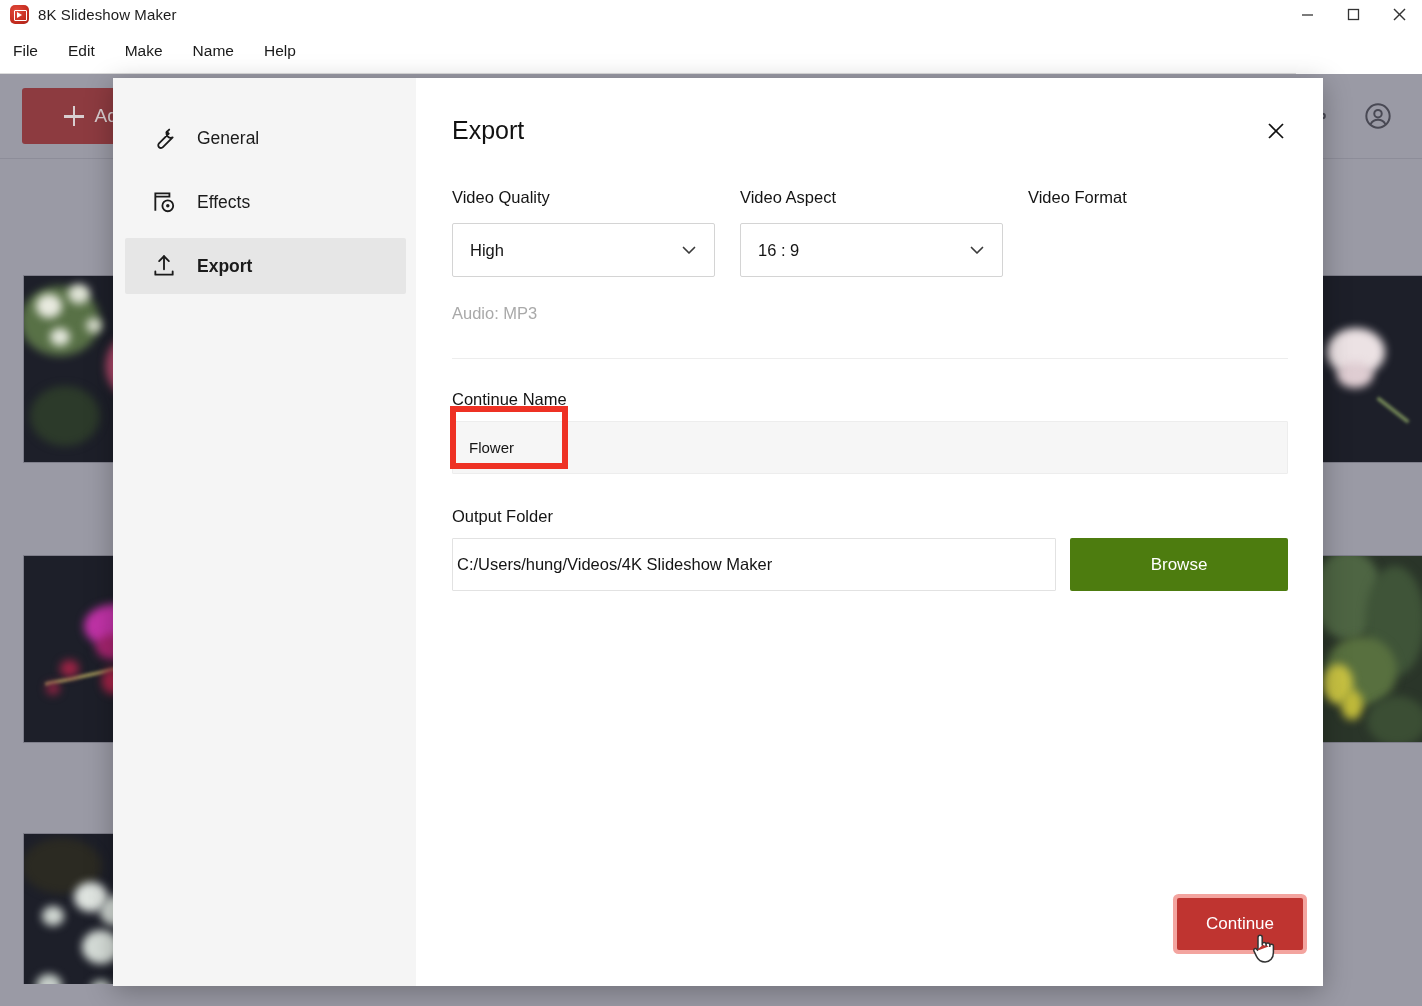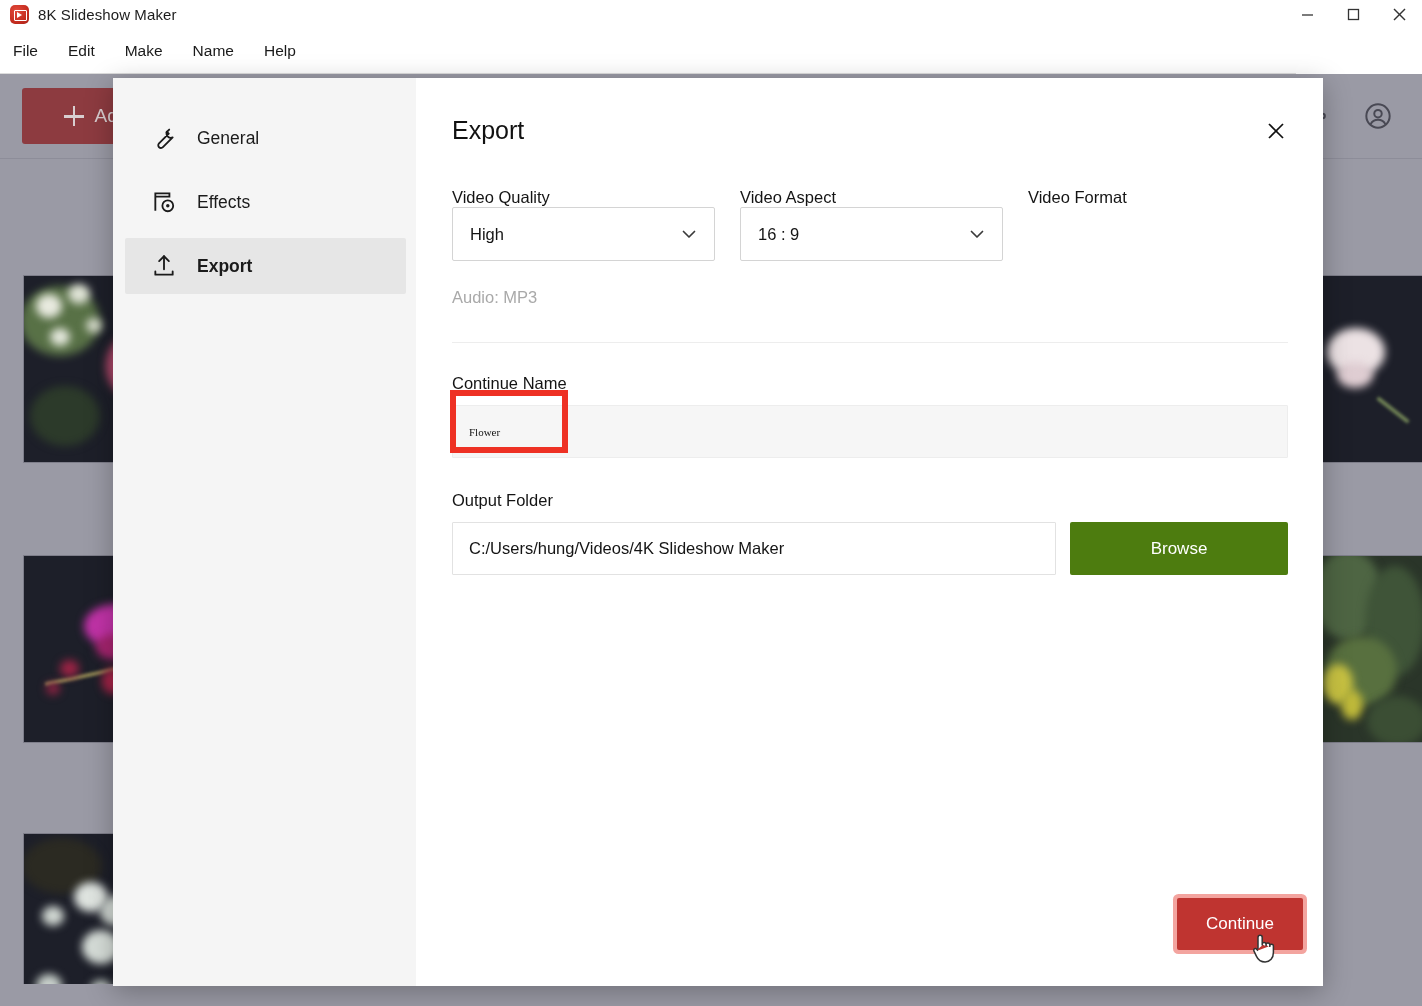--- a/index.html
+++ b/index.html
@@ -118,50 +118,50 @@
     margin-left: auto; width: 30px; height: 30px; color: #111;
     display: flex; align-items: center; justify-content: center;
   }
 
   .fields-row { display: flex; gap: 25px; margin-top: 42px; }
   .field { width: 263px; }
   .field-label { font-size: 16.5px; color: #141414; }
   .select {
     height: 54px; border: 1px solid #d4d4d4; border-radius: 2px; background: #fff;
     display: flex; align-items: center; padding: 0 15px 0 17px;
-    font-size: 16.5px; color: #141414;
+    font-size: 16.5px; color: #141414; margin-top: 16px;
   }
   .select .caret { margin-left: auto; width: 20px; height: 20px; color: #3a3a3a; }
 
   .codec-note {
     margin-top: 21px; font-size: 16.5px; color: #a9a9a9; line-height: 1.83;
   }
 
   .divider {
     margin-top: 30px; height: 1px; background: #ededed; width: 836px;
   }
 
   .sec-label { font-size: 16.5px; color: #141414; margin-top: 31px; margin-bottom: 12px; }
 
   .name-wrap { position: relative; width: 836px; }
   .name-input {
     width: 836px; height: 53px; background: #f6f6f6;
     border: 1px solid #ededed; border-radius: 1px;
     display: flex; align-items: center; padding-left: 16px;
-    font-size: 11px; color: #141414; font-family: Liberation Serif, serif;
+    font-size: 15px; color: #141414;
   }
   .annot-box {
     position: absolute; left: -2px; top: -15px; width: 118px; height: 63px;
     border: 6px solid #ee3124; pointer-events: none;
   }
 
   .folder-row { display: flex; align-items: stretch; gap: 14px; width: 836px; }
   .folder-input {
     flex: 1; height: 53px; border: 1px solid #e2e2e2; border-radius: 1px;
-    background: #fff; display: flex; align-items: center; padding-left: 16px;
+    background: #fff; display: flex; align-items: center; padding-left: 4px;
     font-size: 16.5px; color: #141414;
   }
   .btn-red {
     width: 218px; height: 53px; background: #4d7c0f; color: #fff;
     border: none; border-radius: 2px; font-size: 17px;
     font-family: "Liberation Sans", sans-serif;
     display: flex; align-items: center; justify-content: center;
   }
 
   .continue-wrap {

